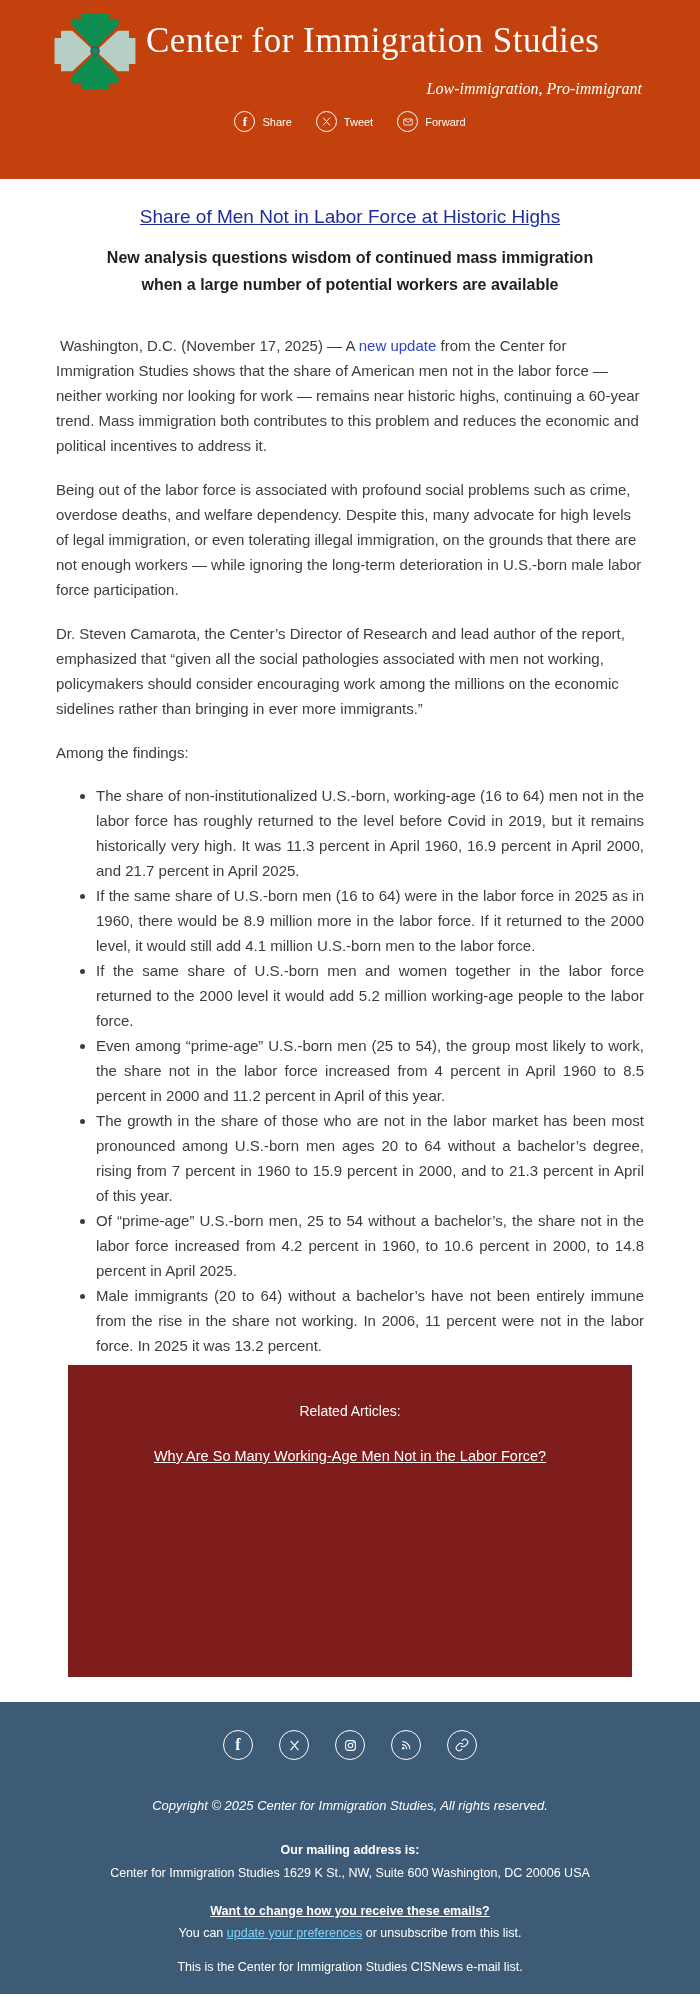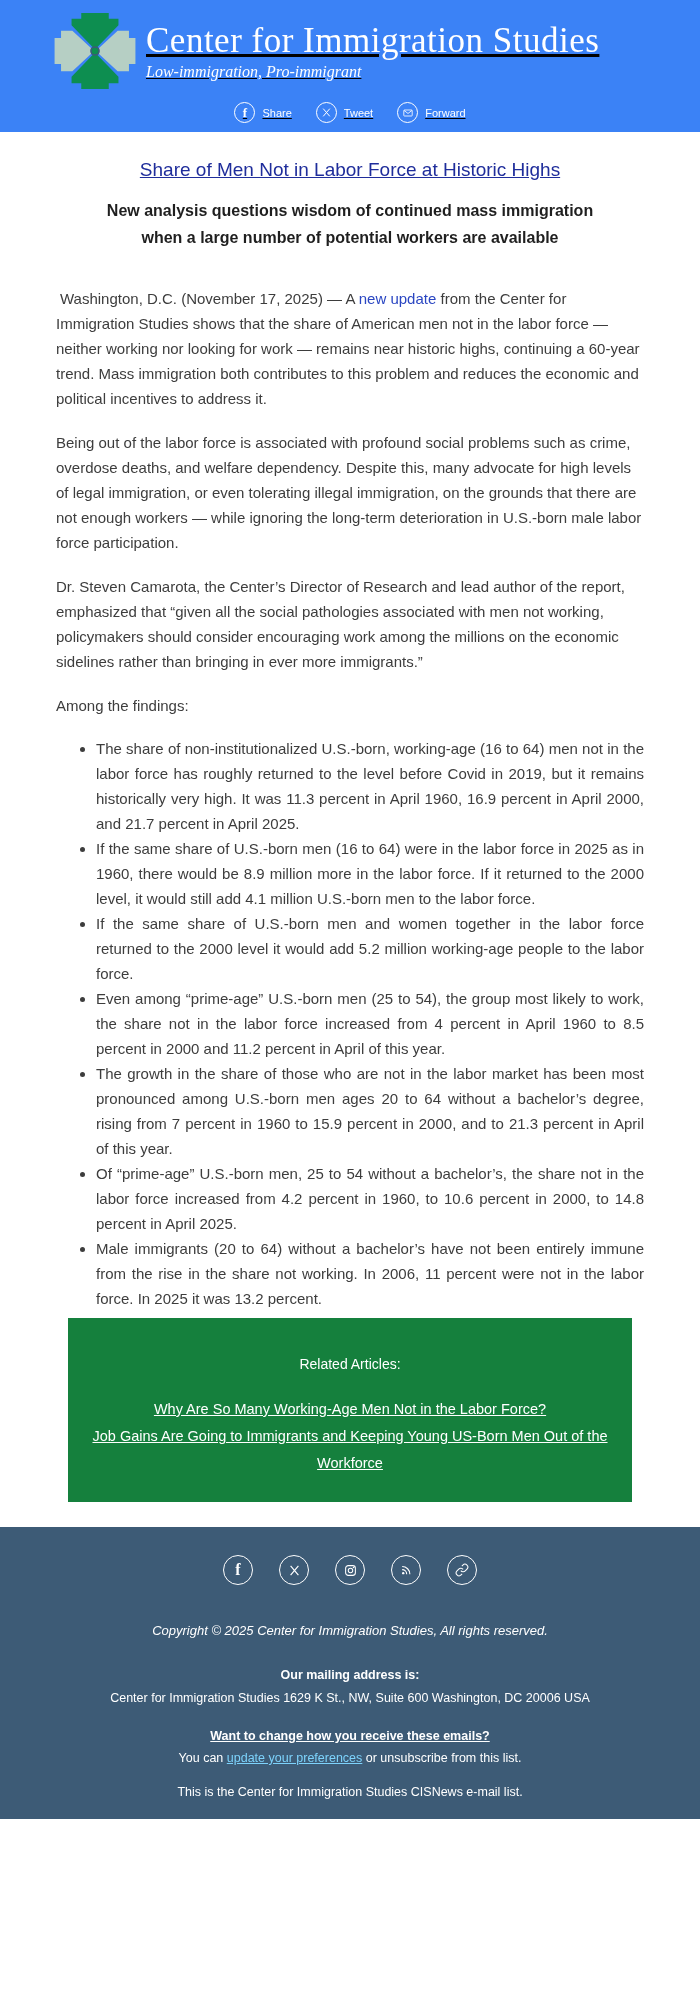--- a/index.html
+++ b/index.html
@@ -1,43 +1,43 @@
 <!DOCTYPE html>
 <html><head>
 <meta charset="utf-8">
 <style>
   html,body { margin:0; padding:0; }
   body { width:700px; background:#ffffff; font-family:"Liberation Sans",sans-serif; }
 
   
-  .header { background:#3b82f6; height:132px; box-sizing:border-box; padding-top:13px;text-decoration:underline; }
+  .header { background:#c2410c; height:179px; box-sizing:border-box; padding-top:13px; }
   .masthead { display:flex; align-items:flex-start; padding:0 58px 0 54px; }
   .logo { width:82px; height:76px; flex:none; }
   .brand-wrap { flex:1; padding-left:10px; padding-top:8px; }
   .brand { font-family:"Liberation Serif",serif; font-size:35px; color:#fff; white-space:nowrap; letter-spacing:.5px; }
-  .tagline { text-align:left; color:#fff; font-family:"Liberation Serif",serif; font-style:italic; font-size:16px; margin-top:2px; }
+  .tagline { text-align:right; color:#fff; font-family:"Liberation Serif",serif; font-style:italic; font-size:16px; margin-top:19px; }
   .share-row { display:flex; justify-content:center; gap:24px; margin-top:13px; }
   .share-btn { display:flex; align-items:center; gap:7px; color:#fff; font-size:11px; cursor:pointer; }
   .circle-sm { width:21px; height:21px; border:1px solid #fff; border-radius:50%; box-sizing:border-box;
                display:flex; align-items:center; justify-content:center; flex:none; }
   .fb-glyph { font-family:"Liberation Serif",serif; font-weight:bold; font-size:13px; color:#fff; line-height:1; }
 
   
   .content { padding:27px 56px 0; }
   .article-title { display:block; text-align:center; font-size:19px; color:#1f2d9b; text-decoration:underline; }
   .subtitle { margin:16px auto 0; max-width:500px; text-align:center; font-weight:bold;
               font-size:16px; line-height:27px; color:#1f1f1f; }
   .para { margin:19px 0 0; font-size:15px; line-height:25px; color:#3d3d3d; }
   .para.first { margin-top:35px; text-indent:4px; }
   .body-link { color:#2a46c2; cursor:pointer; }
   .findings-list { margin:18px 0 0; padding-left:40px; }
   .findings-list li { font-size:15px; line-height:25px; color:#3d3d3d; text-align:justify; }
 
   
-  .related-box { margin:7px 68px 0; background:#15803d; height:184px; box-sizing:border-box;
+  .related-box { margin:7px 68px 0; background:#7f1d1d; height:312px; box-sizing:border-box;
                  padding-top:38px; text-align:center; color:#fff; }
   .related-heading { font-size:14px; }
   .related-links { margin:24px auto 4px; max-width:530px; font-size:14.5px; line-height:27px; }
   .related-link { color:#fff; text-decoration:underline; cursor:pointer; display:block; }
 
   
   .footer { margin-top:25px; background:#3d5b76; padding:28px 0 20px; text-align:center; color:#fff; }
   .social-row { display:flex; justify-content:center; gap:26px; }
   .circle-lg { width:30px; height:30px; border:1.5px solid #fff; border-radius:50%; box-sizing:border-box;
                display:flex; align-items:center; justify-content:center; cursor:pointer; }
@@ -113,21 +113,20 @@
     <li>The growth in the share of those who are not in the labor market has been most pronounced among U.S.-born men ages 20 to 64 without a bachelor’s degree, rising from 7 percent in 1960 to 15.9 percent in 2000, and to 21.3 percent in April of this year.</li>
     <li>Of “prime-age” U.S.-born men, 25 to 54 without a bachelor’s, the share not in the labor force increased from 4.2 percent in 1960, to 10.6 percent in 2000, to 14.8 percent in April 2025.</li>
     <li>Male immigrants (20 to 64) without a bachelor’s have not been entirely immune from the rise in the share not working. In 2006, 11 percent were not in the labor force. In 2025 it was 13.2 percent.</li>
   </ul>
 </div>
 
 <div class="related-box">
   <div class="related-heading">Related Articles:</div>
   <div class="related-links">
     <a class="related-link">Why Are So Many Working-Age Men Not in the Labor Force?</a>
-    <a class="related-link">Job Gains Are Going to Immigrants and Keeping Young US-Born Men Out of the Workforce</a>
   </div>
 </div>
 
 <div class="footer">
   <div class="social-row">
     <span class="circle-lg">
         <span class="fb-glyph-lg">f</span>
       </span>
     <span class="circle-lg">
       <svg width="13" height="13" viewBox="0 0 20 20">

